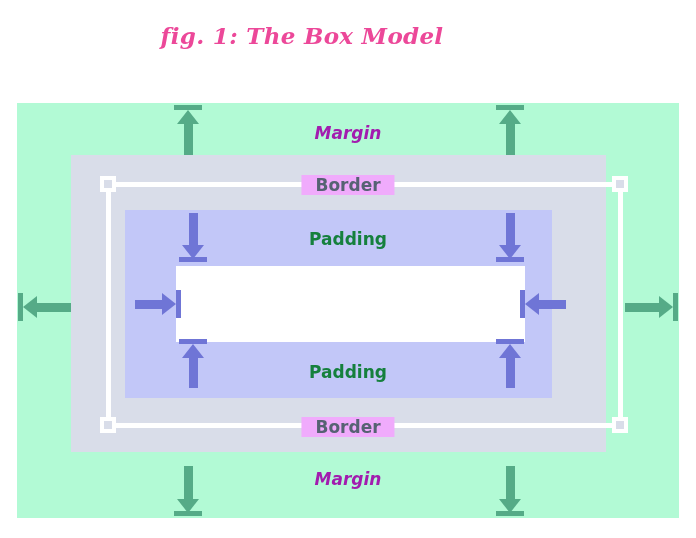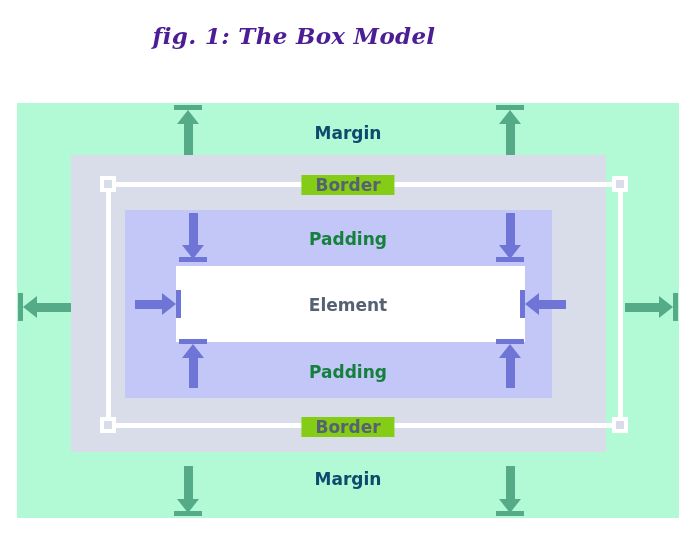--- a/index.html
+++ b/index.html
@@ -20,22 +20,23 @@
     position: absolute;
     left: 0;
     top: 22px;
     width: 588px;
     text-align: center;
     font-family: "DejaVu Serif", serif;
     font-style: italic;
     font-weight: bold;
     font-size: 23px;
     letter-spacing: 0.3px;
-    color: #4c1d95;
+    color: #ec4899;
     white-space: nowrap;
+    padding-left: 8px;
   }
 
   
   #diagram {
     position: absolute;
     left: 17px;
     top: 103px;
     width: 662px;
     height: 415px;
   }
@@ -79,22 +80,22 @@
   }
 
   
   .label {
     position: absolute;
     font-weight: bold;
     font-size: 17px;
     white-space: nowrap;
     transform: translateX(-50%);
   }
-  .label-margin  { color: #0c4a6e; }
-  .label-border  { color: #566273; background: #84cc16; padding: 0 14px; }
+  .label-margin  { color: #a21caf; font-style: italic; }
+  .label-border  { color: #566273; background: #f0abfc; padding: 0 14px; }
   .label-padding { color: #15803d; }
   .label-element { color: #566273; }
 
   #label-margin-top    { left: 331px; top: 20px; }
   #label-border-top    { left: 331px; top: 72px; }
   #label-padding-top   { left: 331px; top: 126px; }
   #label-element       { left: 331px; top: 192px; }
   #label-padding-bottom{ left: 331px; top: 259px; }
   #label-border-bottom  { left: 331px; top: 314px; }
   #label-margin-bottom { left: 331px; top: 366px; }
@@ -259,18 +260,17 @@
 
   <div class="arrow purple">
     <div class="cap-v" style="left:503px; top:187px;"></div>
     <div class="arrow-head-left" style="left:508px; top:190px;"></div>
     <div class="arrow-shaft-h" style="left:522px; top:197px; width:27px;"></div>
   </div>
 
   <div class="label label-margin" id="label-margin-top">Margin</div>
   <div class="label label-border" id="label-border-top">Border</div>
   <div class="label label-padding" id="label-padding-top">Padding</div>
-  <div class="label label-element" id="label-element">Element</div>
   <div class="label label-padding" id="label-padding-bottom">Padding</div>
   <div class="label label-border" id="label-border-bottom">Border</div>
   <div class="label label-margin" id="label-margin-bottom">Margin</div>
 
 </div>
 
 </body></html>

